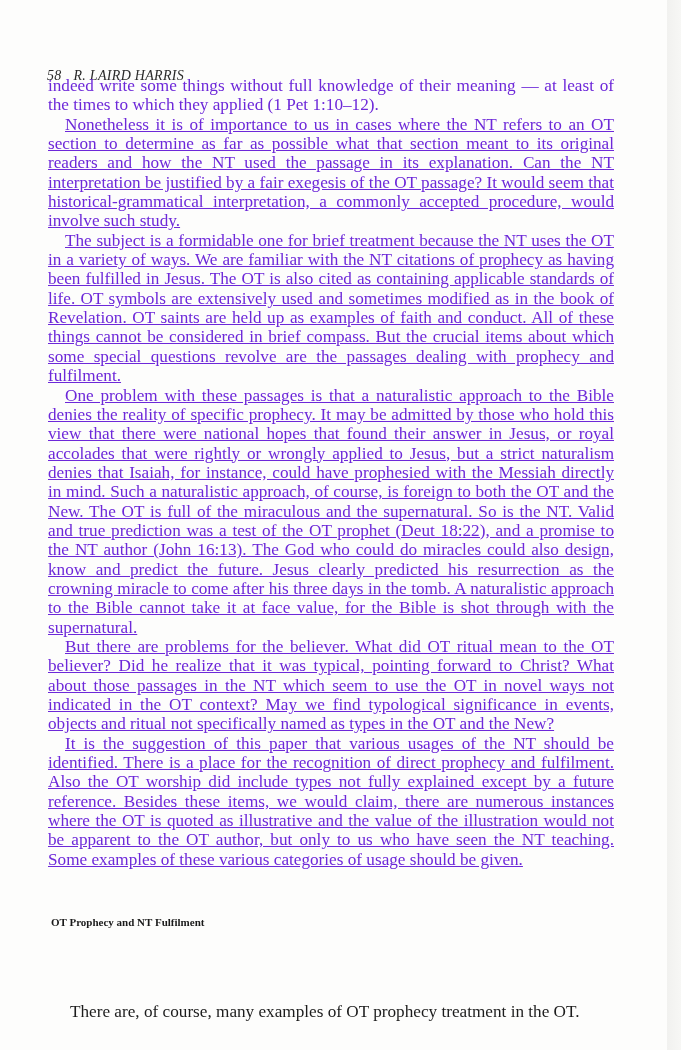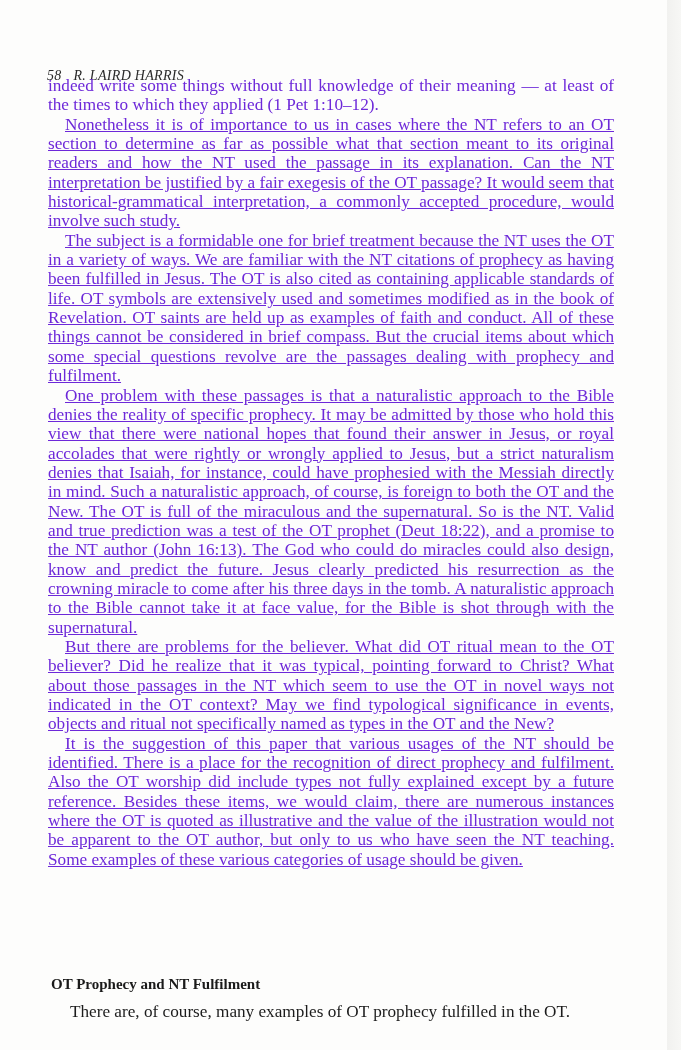--- a/index.html
+++ b/index.html
@@ -58,23 +58,23 @@
     margin: 0;
     text-indent: 0;
   }
   .body-text p.indent {
     text-indent: 17px;
     text-decoration: underline;
   }
   .section-heading {
     position: absolute;
     left: 51px;
-    top: 976px;
+    top: 916px;
     font-weight: bold;
-    font-size: 15px;
+    font-size: 11px;
     color: #1a1a1a;
   }
   .section-first {
     position: absolute;
     left: 70px;
     top: 1002px;
     width: 550px;
     font-size: 17.2px;
     line-height: 19.35px;
     color: #1c1c1c;
@@ -94,16 +94,16 @@
   <div class="body-text">
     <p>indeed write some things without full knowledge of their meaning — at least of the times to which they applied (1 Pet 1:10–12).</p>
     <p class="indent">Nonetheless it is of importance to us in cases where the NT refers to an OT section to determine as far as possible what that section meant to its original readers and how the NT used the passage in its explanation. Can the NT interpretation be justified by a fair exegesis of the OT passage? It would seem that historical-grammatical interpretation, a commonly accepted procedure, would involve such study.</p>
     <p class="indent">The subject is a formidable one for brief treatment because the NT uses the OT in a variety of ways. We are familiar with the NT citations of prophecy as having been fulfilled in Jesus. The OT is also cited as containing applicable standards of life. OT symbols are extensively used and sometimes modified as in the book of Revelation. OT saints are held up as examples of faith and conduct. All of these things cannot be considered in brief compass. But the crucial items about which some special questions revolve are the passages dealing with prophecy and fulfilment.</p>
     <p class="indent">One problem with these passages is that a naturalistic approach to the Bible denies the reality of specific prophecy. It may be admitted by those who hold this view that there were national hopes that found their answer in Jesus, or royal accolades that were rightly or wrongly applied to Jesus, but a strict naturalism denies that Isaiah, for instance, could have prophesied with the Messiah directly in mind. Such a naturalistic approach, of course, is foreign to both the OT and the New. The OT is full of the miraculous and the supernatural. So is the NT. Valid and true prediction was a test of the OT prophet (Deut 18:22), and a promise to the NT author (John 16:13). The God who could do miracles could also design, know and predict the future. Jesus clearly predicted his resurrection as the crowning miracle to come after his three days in the tomb. A naturalistic approach to the Bible cannot take it at face value, for the Bible is shot through with the supernatural.</p>
     <p class="indent">But there are problems for the believer. What did OT ritual mean to the OT believer? Did he realize that it was typical, pointing forward to Christ? What about those passages in the NT which seem to use the OT in novel ways not indicated in the OT context? May we find typological significance in events, objects and ritual not specifically named as types in the OT and the New?</p>
     <p class="indent">It is the suggestion of this paper that various usages of the NT should be identified. There is a place for the recognition of direct prophecy and fulfilment. Also the OT worship did include types not fully explained except by a future reference. Besides these items, we would claim, there are numerous instances where the OT is quoted as illustrative and the value of the illustration would not be apparent to the OT author, but only to us who have seen the NT teaching. Some examples of these various categories of usage should be given.</p>
   </div>
 
   <div class="section-heading">OT Prophecy and NT Fulfilment</div>
-  <div class="section-first">There are, of course, many examples of OT prophecy fulfilled in the OT.</div>
+  <div class="section-first">There are, of course, many examples of OT prophecy treatment in the OT.</div>
 
 </div>
 <div class="edge"></div>
 
 </body></html>

